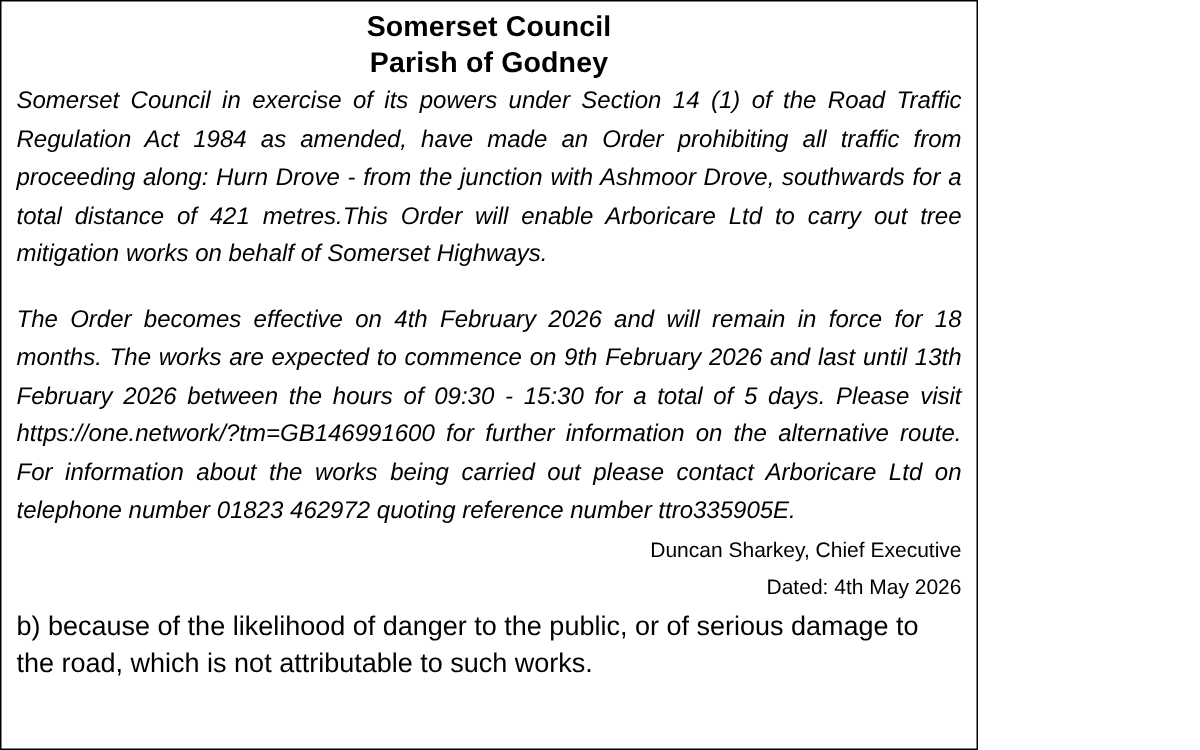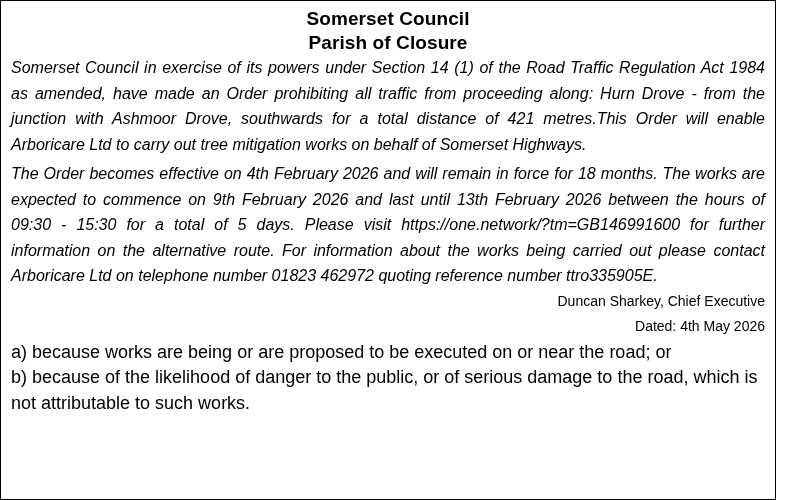--- a/index.html
+++ b/index.html
@@ -9,21 +9,21 @@
   body {
     width: 800px;
     height: 500px;
     background: #ffffff;
     font-family: "Liberation Sans", sans-serif;
     color: #000000;
     overflow: hidden;
   }
   .notice {
     box-sizing: border-box;
-    width: 776px;
+    width: 652px;
     height: 500px;
     border: 1px solid #000000;
     padding: 6px 10px 0 10px;
     background: #ffffff;
   }
   .heading {
     text-align: center;
     font-weight: bold;
     font-size: 19px;
     line-height: 24px;
@@ -31,21 +31,21 @@
   }
   .body-par {
     font-size: 16px;
     line-height: 25.5px;
     text-align: justify;
     text-justify: inter-word;
     margin: 0;
     font-style: italic;
   }
   .par-gap {
-    margin-top: 4px;
+    margin-top: 18px;
   }
   .signature {
     text-align: right;
     font-size: 14px;
     line-height: 25.5px;
   }
   .centered-line {
     text-align: center;
     font-size: 18px;
     line-height: 25.5px;
@@ -55,26 +55,25 @@
     line-height: 25.5px;
     text-align: left;
   }
 </style>
 </head>
 <body>
 
 <div class="notice">
 
   <div class="heading">Somerset Council</div>
-  <div class="heading">Parish of Closure</div>
+  <div class="heading">Parish of Godney</div>
 
   <p class="body-par">Somerset Council in exercise of its powers under Section 14 (1) of the Road Traffic Regulation Act 1984 as amended, have made an Order prohibiting all traffic from proceeding along: Hurn Drove - from the junction with Ashmoor Drove, southwards for a total distance of 421 metres.This Order will enable Arboricare Ltd to carry out tree mitigation works on behalf of Somerset Highways.</p>
 
   <p class="body-par par-gap">The Order becomes effective on 4th February 2026 and will remain in force for 18 months. The works are expected to commence on 9th February 2026 and last until 13th February 2026 between the hours of 09:30 - 15:30 for a total of 5 days. Please visit https://one.network/?tm=GB146991600 for further information on the alternative route. For information about the works being carried out please contact Arboricare Ltd on telephone number 01823 462972 quoting reference number ttro335905E.</p>
 
   <div class="signature">Duncan Sharkey, Chief Executive</div>
   <div class="signature">Dated: 4th May 2026</div>
 
 
-  <div class="reasons-line">a) because works are being or are proposed to be executed on or near the road; or</div>
   <div class="reasons-line">b) because of the likelihood of danger to the public, or of serious damage to the road, which is not attributable to such works.</div>
 
 </div>
 
 </body></html>

